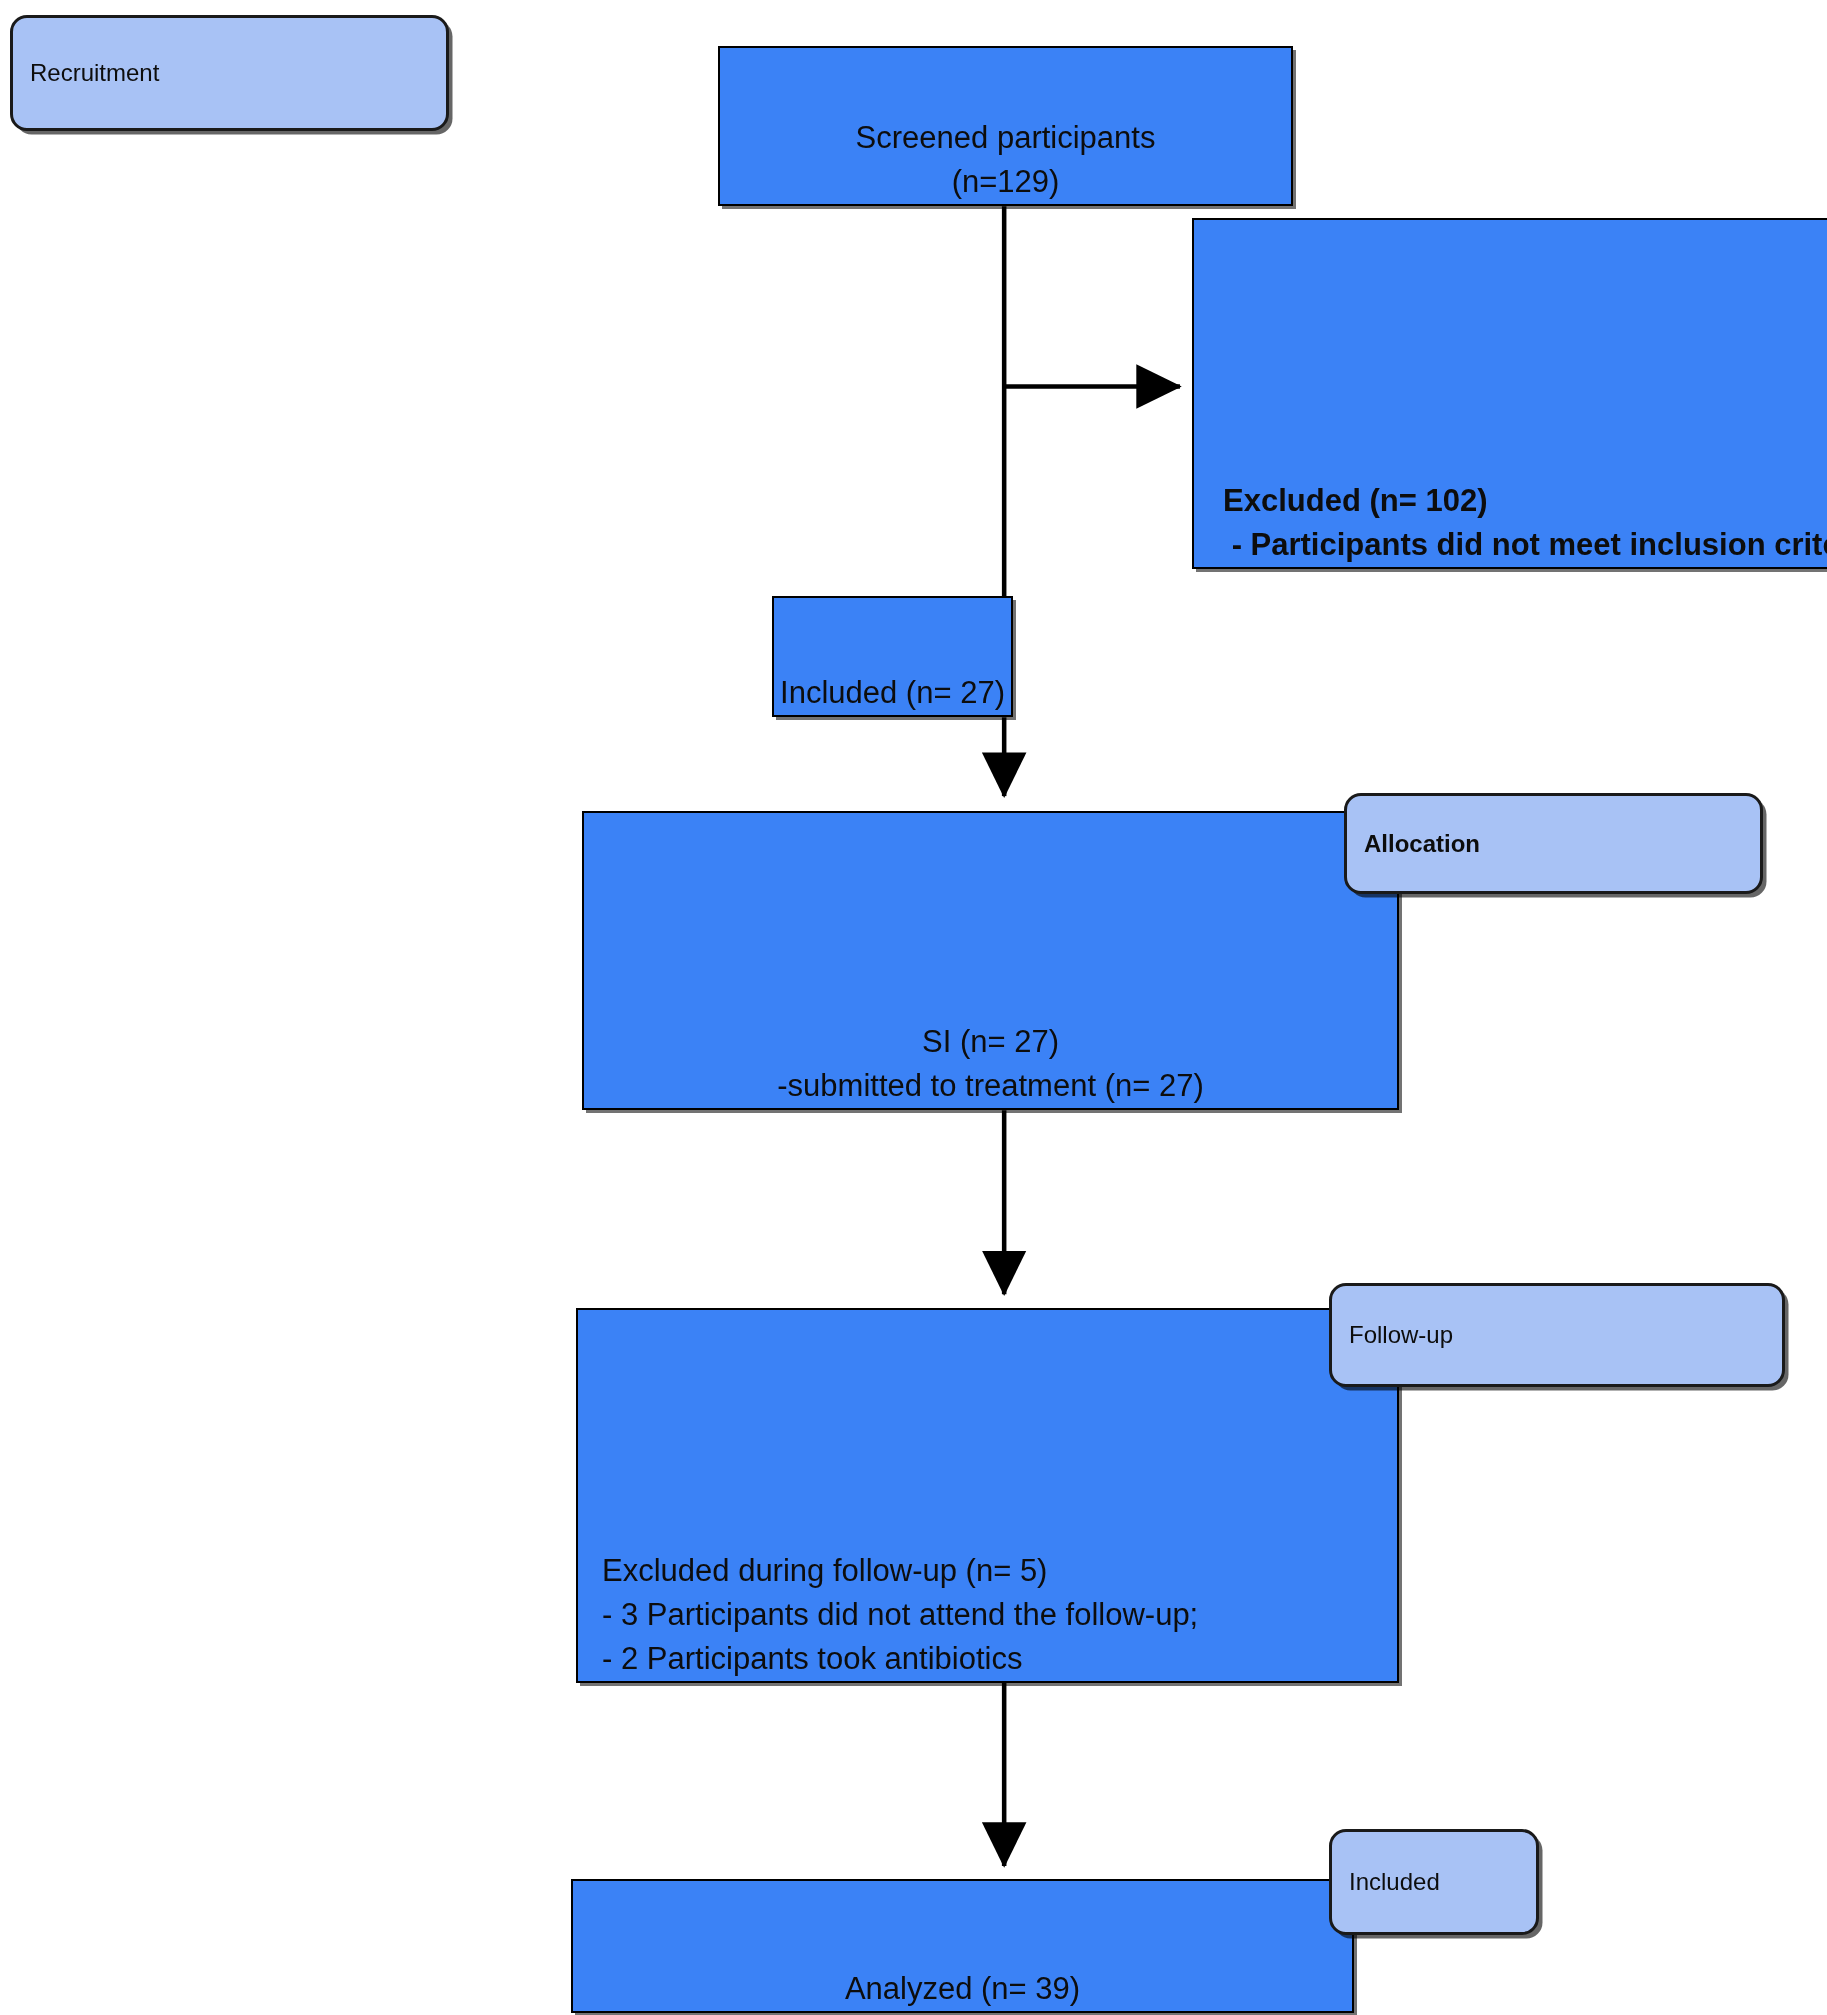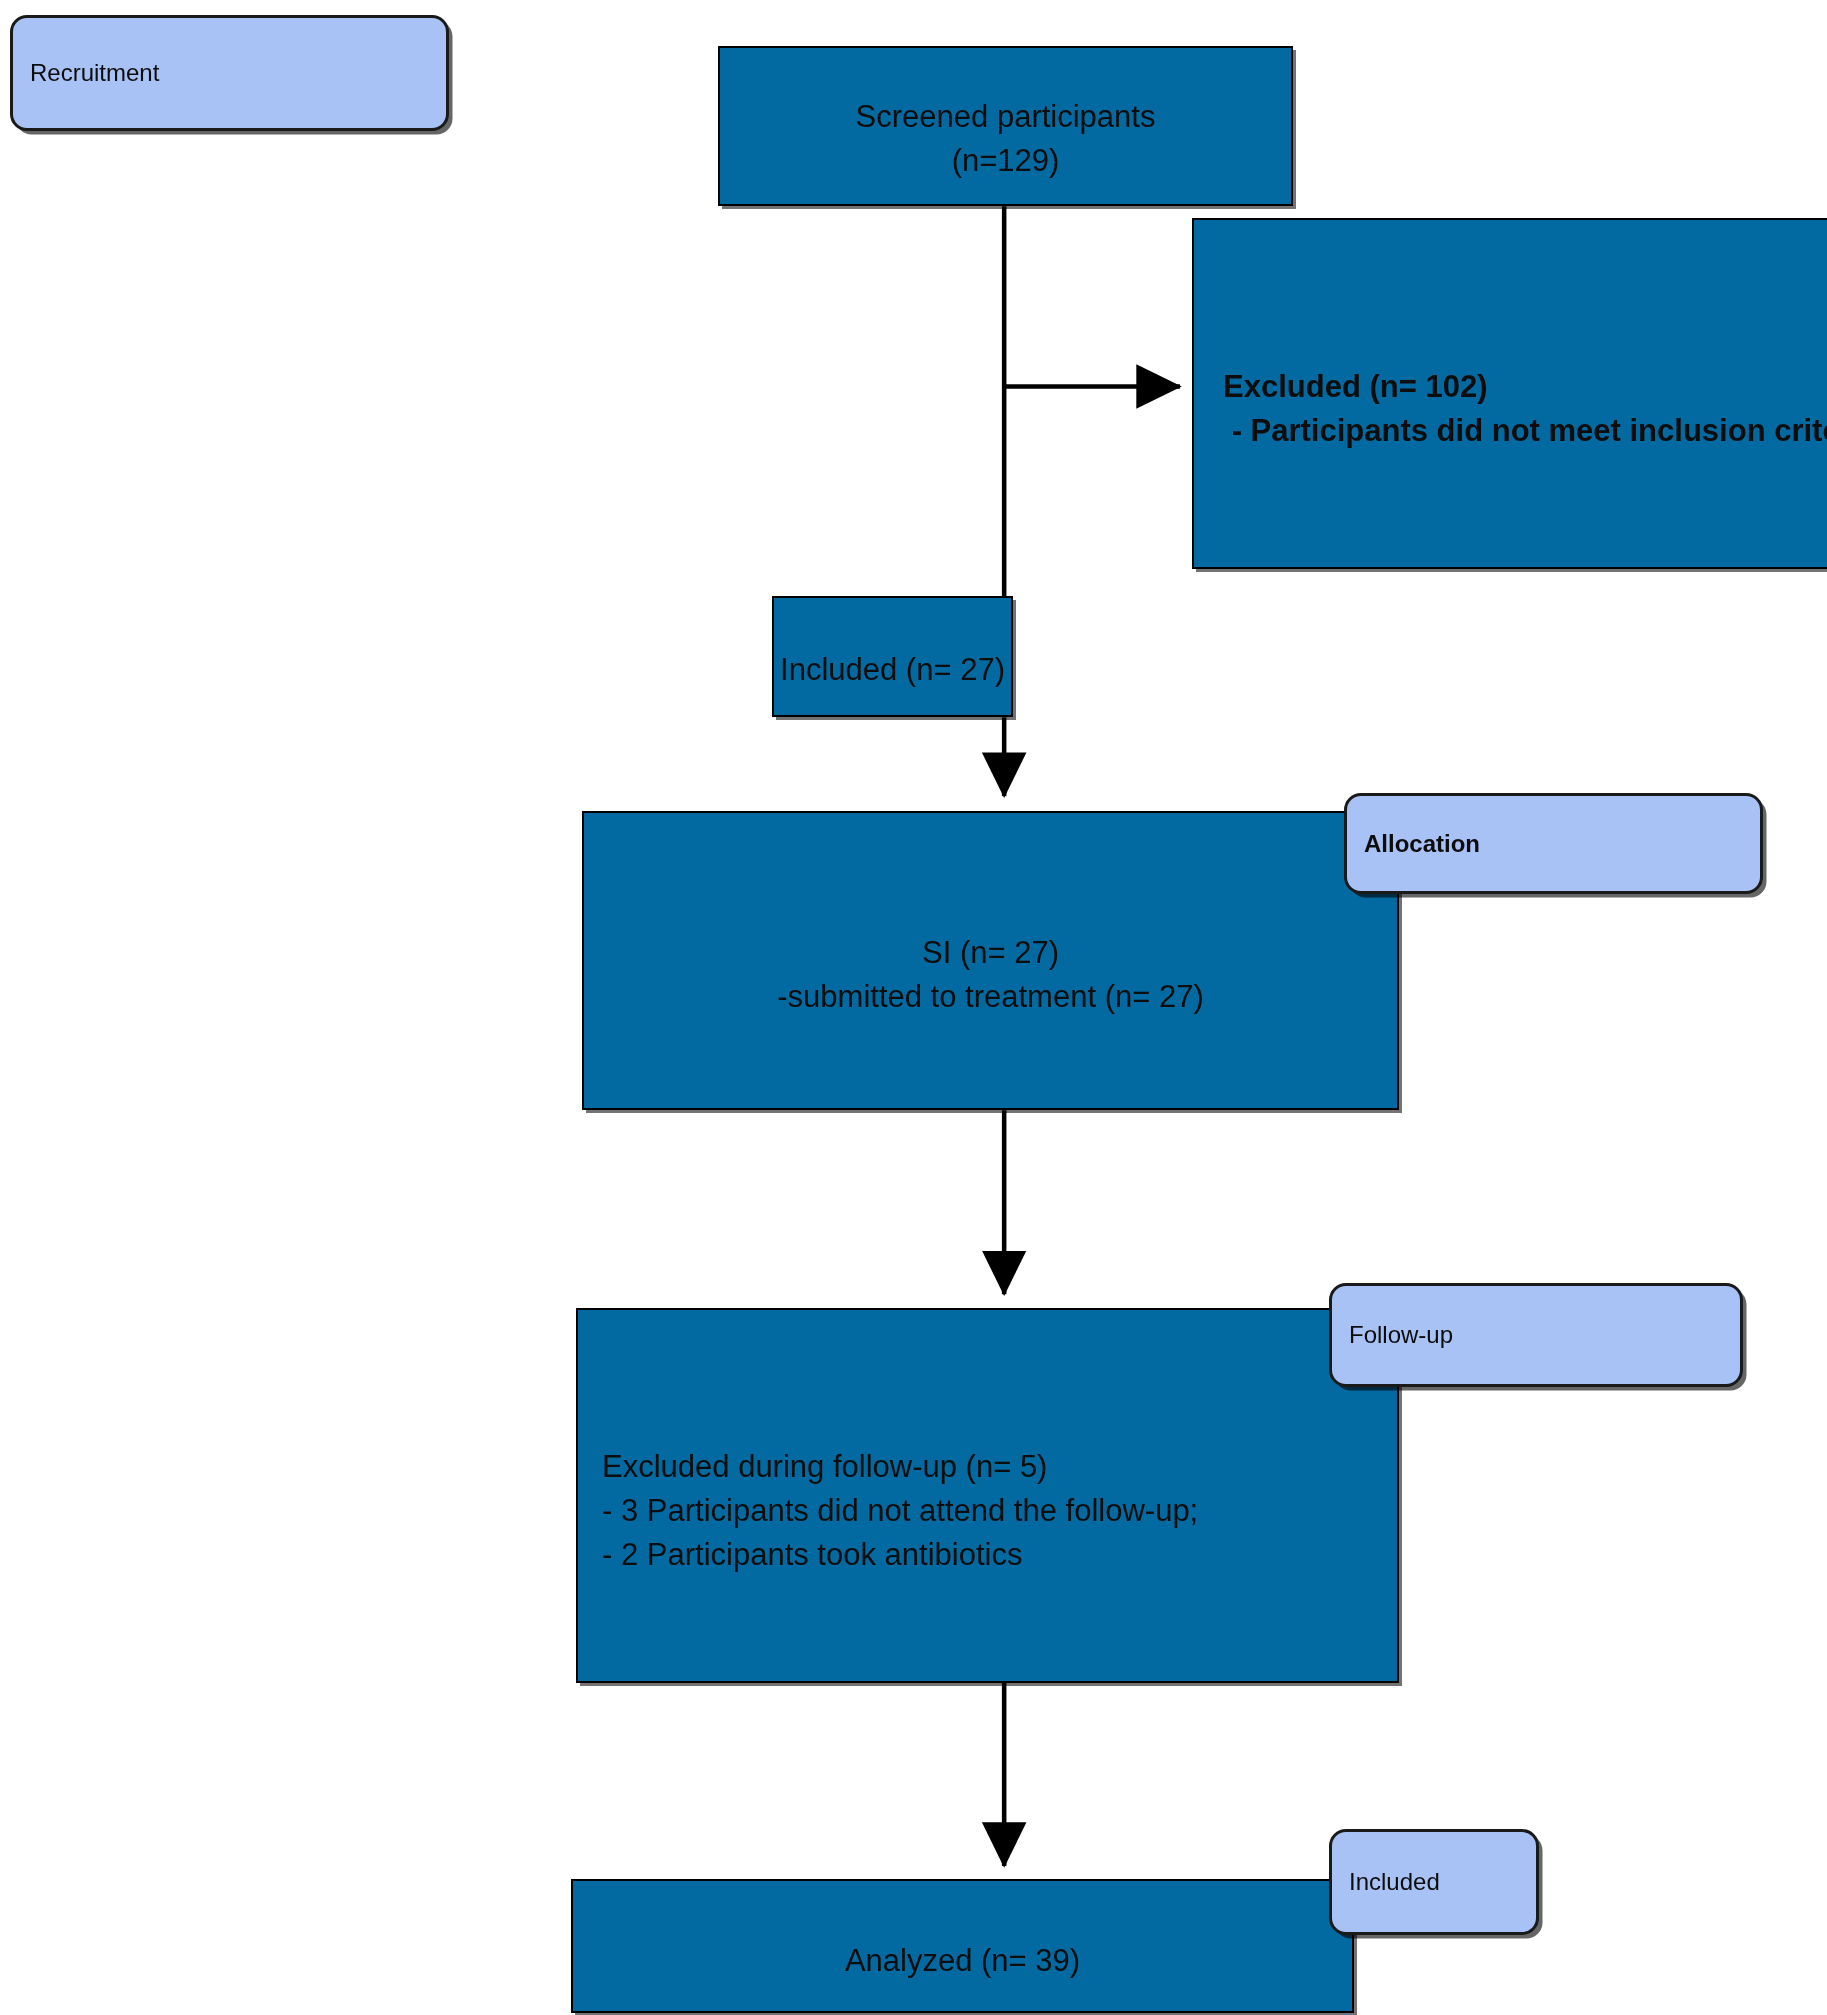--- a/index.html
+++ b/index.html
@@ -21,27 +21,27 @@
   #flow-svg {
     position: absolute;
     top: 0;
     left: 0;
     width: 1827px;
     height: 2015px;
   }
   
   .node-box {
     position: absolute;
-    background: #0369a1;
+    background: #3b82f6;
     border: 2px solid #000000;
     box-sizing: border-box;
     box-shadow: 3.5px 3.5px 0 -0.5px rgba(0,0,0,0.55);
     display: flex;
     flex-direction: column;
-    justify-content: center;
+    justify-content: flex-end;
   }
   .node-box.centered-text {
     align-items: center;
   }
   .node-text {
     font-size: 31px;
     line-height: 1.42;
     color: #0d0d0d;
     white-space: pre-wrap;
     font-family: "Liberation Sans", sans-serif;
@@ -97,21 +97,21 @@
   </svg>
 
   <div class="stage-badge" style="left:10px; top:15px; width:439px; height:116px;">
     <span class="stage-label">Recruitment</span>
   </div>
 
   <div class="stage-badge" style="left:1344px; top:793px; width:419px; height:101px;font-weight:bold;">
     <span class="stage-label">Allocation</span>
   </div>
 
-  <div class="stage-badge" style="left:1329px; top:1283px; width:414px; height:104px;text-align:center;">
+  <div class="stage-badge" style="left:1329px; top:1283px; width:456px; height:104px;text-align:center;">
     <span class="stage-label">Follow-up</span>
   </div>
 
   <div class="stage-badge" style="left:1329px; top:1829px; width:210px; height:106px;">
     <span class="stage-label">Included</span>
   </div>
 
   <div class="node-box centered-text" style="left:718px; top:46px; width:575px; height:160px; padding-top:26px;">
     <div class="node-text center">Screened participants
 (n=129)</div>

